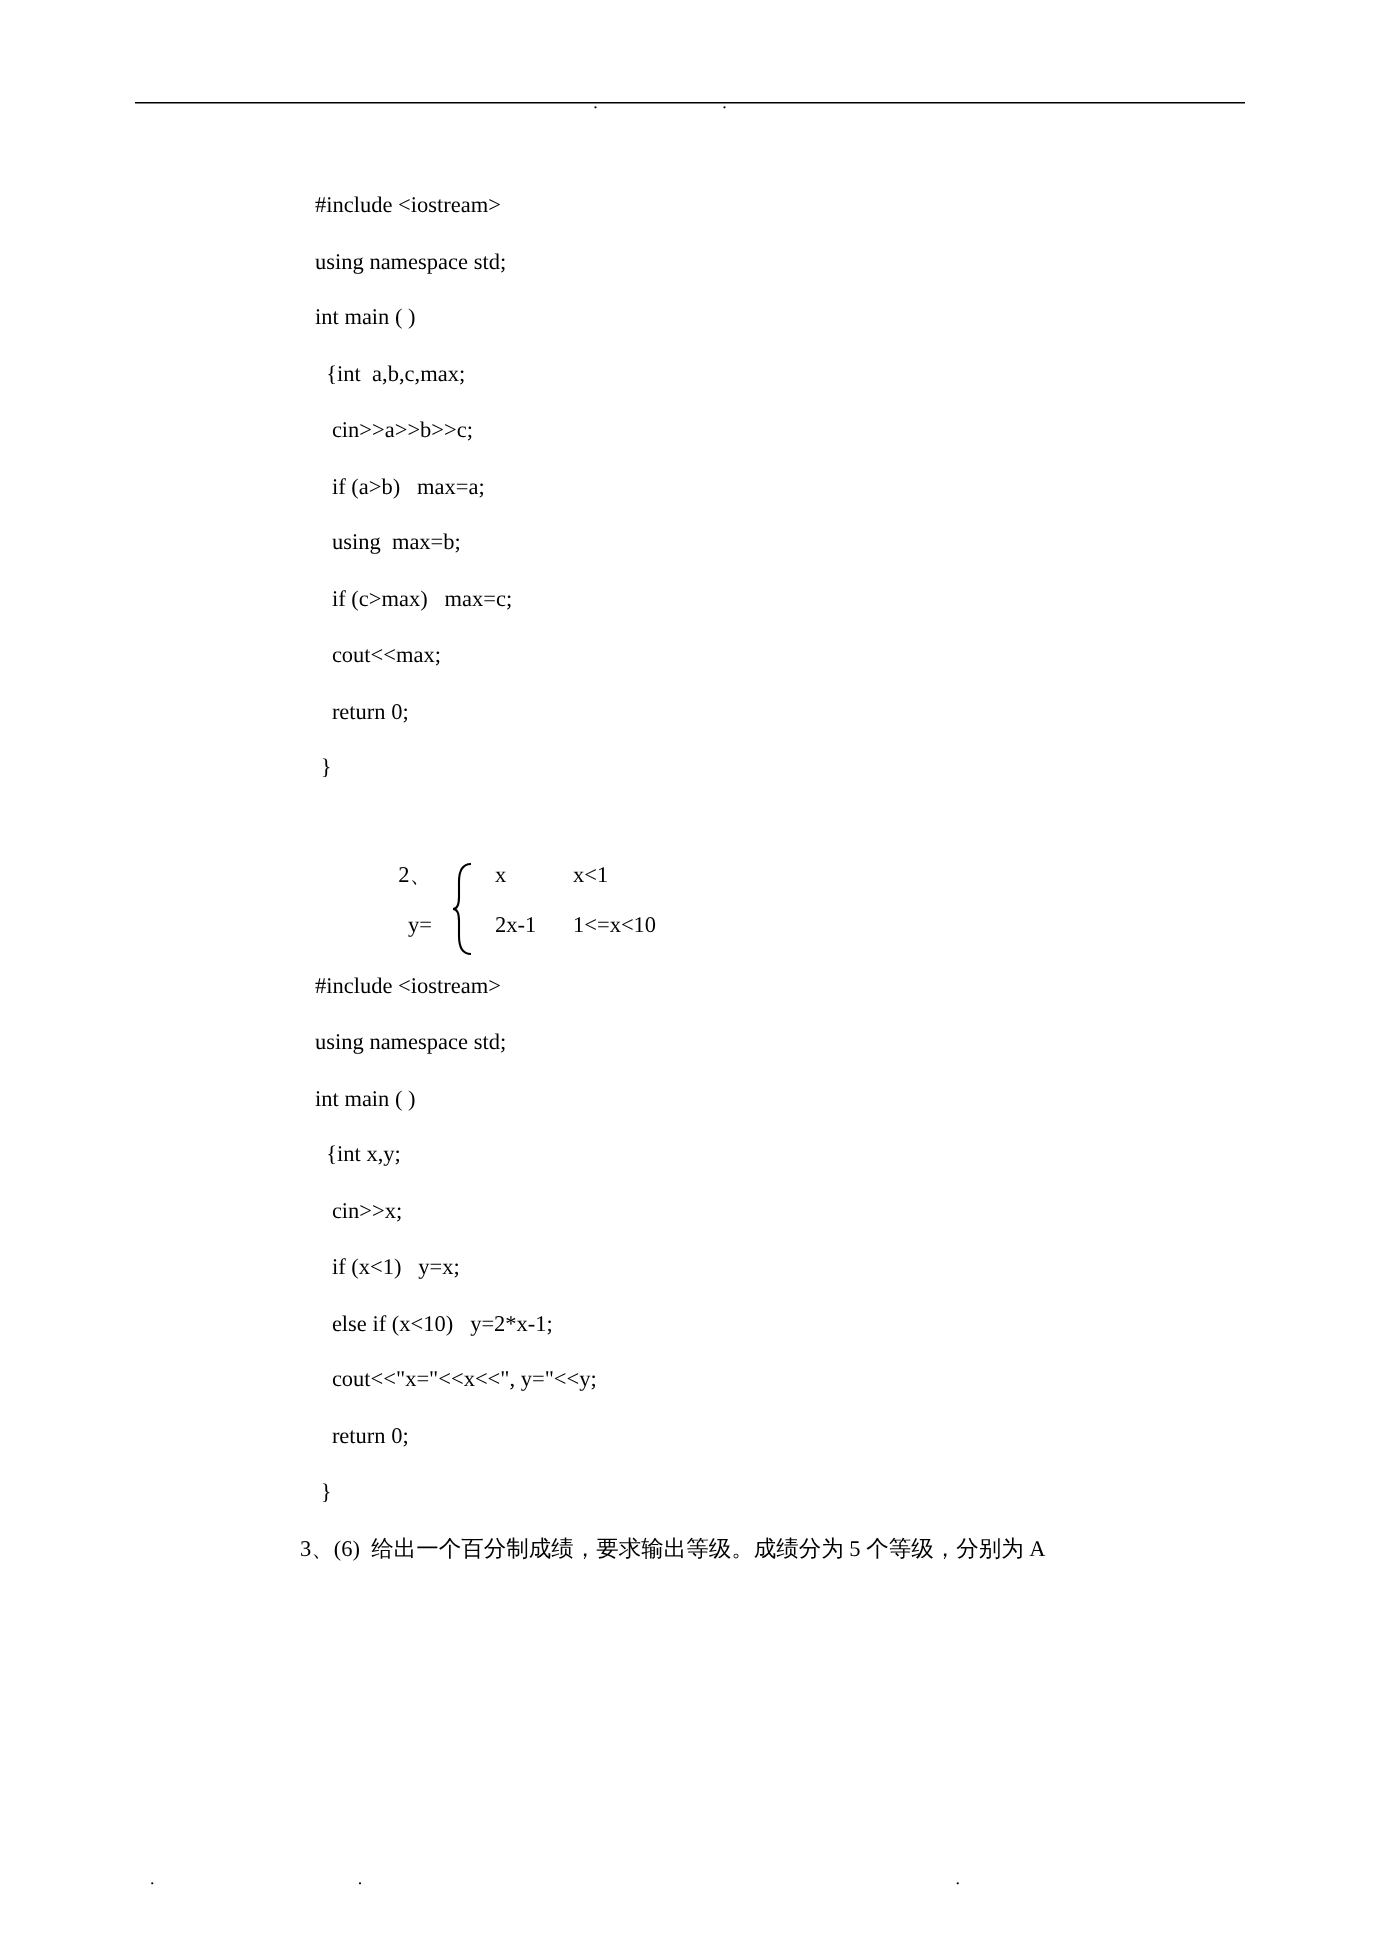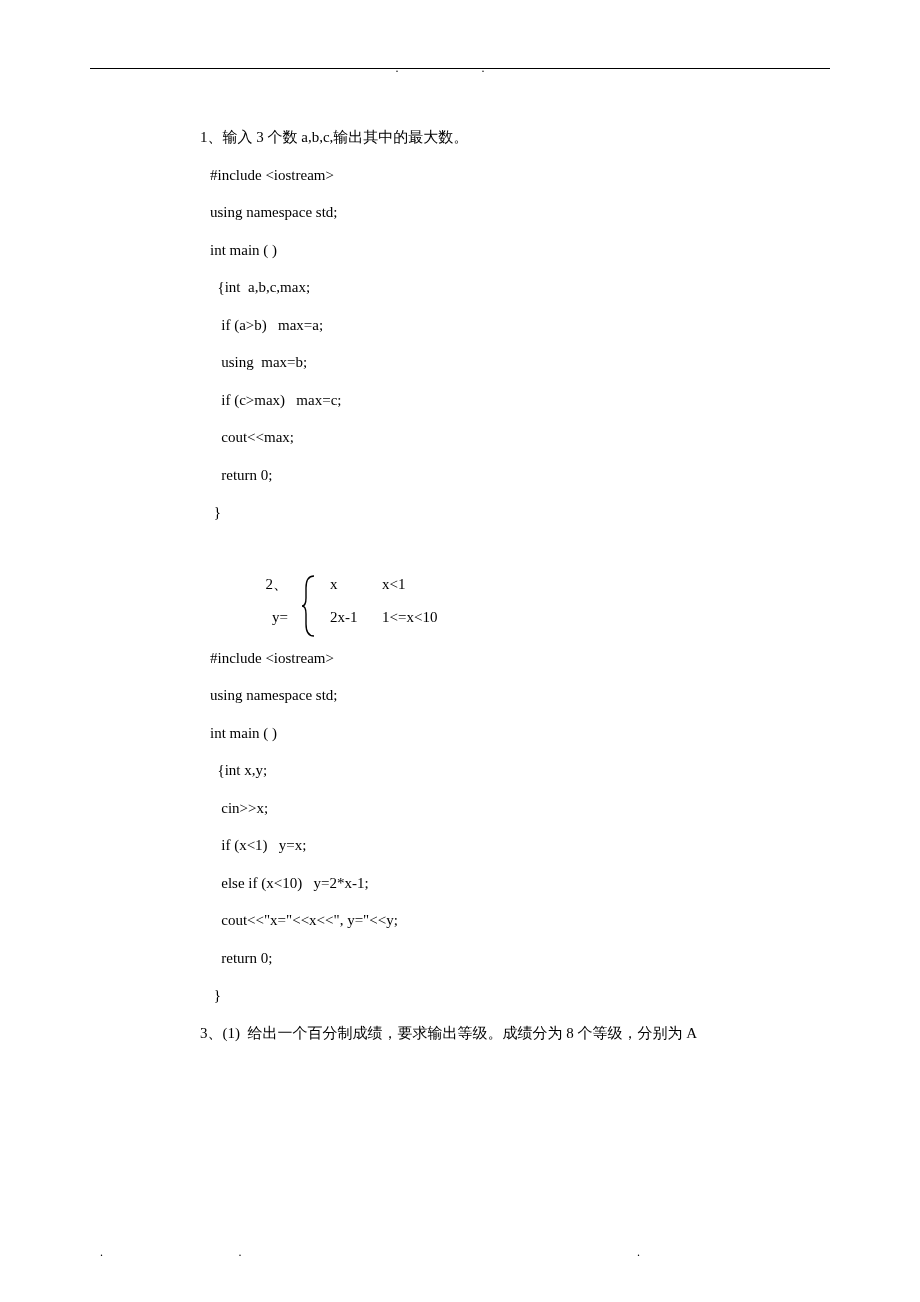--- a/index.html
+++ b/index.html
@@ -64,27 +64,27 @@
 </head>
 <body>
 
 <div class="page">
   <div class="header-line">
     <span class="header-dot">. .</span>
   </div>
 
   <div class="content">
 
-    <div class="line">1、输入 3 个数 a,b,c,输出其中的最大数。</div>
 
     <div class="indent1">
       <div class="line">#include &lt;iostream&gt;</div>
       <div class="line">using namespace std;</div>
       <div class="line">int main ( )</div>
       <div class="line">  {int  a,b,c,max;</div>
+      <div class="line">   cin&gt;&gt;a&gt;&gt;b&gt;&gt;c;</div>
       <div class="line">   if (a&gt;b)   max=a;</div>
       <div class="line">   using  max=b;</div>
       <div class="line">   if (c&gt;max)   max=c;</div>
       <div class="line">   cout&lt;&lt;max;</div>
       <div class="line">   return 0;</div>
       <div class="line"> }</div>
     </div>
 
     <div style="height:30px"></div>
 
@@ -110,21 +110,21 @@
       <div class="line">int main ( )</div>
       <div class="line">  {int x,y;</div>
       <div class="line">   cin&gt;&gt;x;</div>
       <div class="line">   if (x&lt;1)   y=x;</div>
       <div class="line">   else if (x&lt;10)   y=2*x-1;</div>
       <div class="line">   cout&lt;&lt;"x="&lt;&lt;x&lt;&lt;", y="&lt;&lt;y;</div>
       <div class="line">   return 0;</div>
       <div class="line"> }</div>
     </div>
 
-    <div class="line">3、(1)  给出一个百分制成绩，要求输出等级。成绩分为 8 个等级，分别为 A</div>
+    <div class="line">3、(6)  给出一个百分制成绩，要求输出等级。成绩分为 5 个等级，分别为 A</div>
 
   </div>
 
   <div class="footer-dots">
     <span>.</span>
     <span style="margin-left:-260px">.</span>
     <span style="margin-right:180px">.</span>
   </div>
 </div>
 

